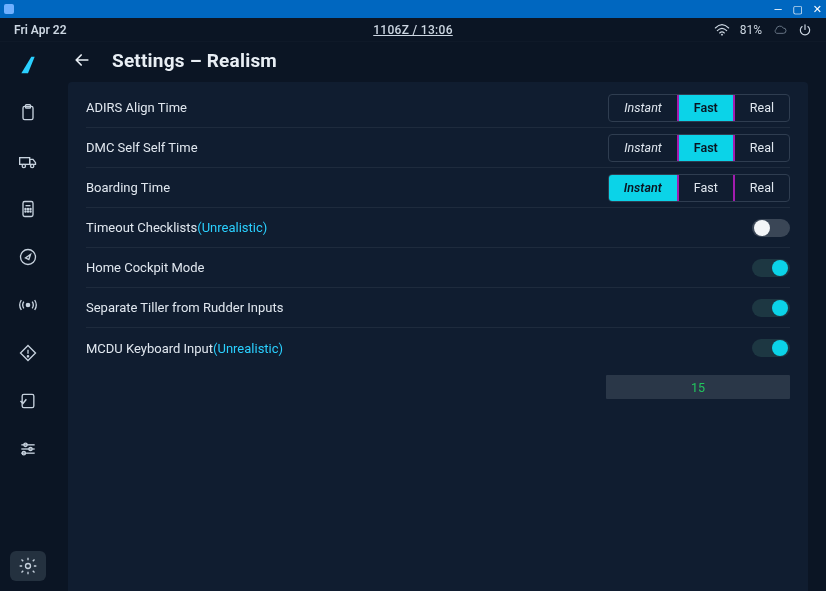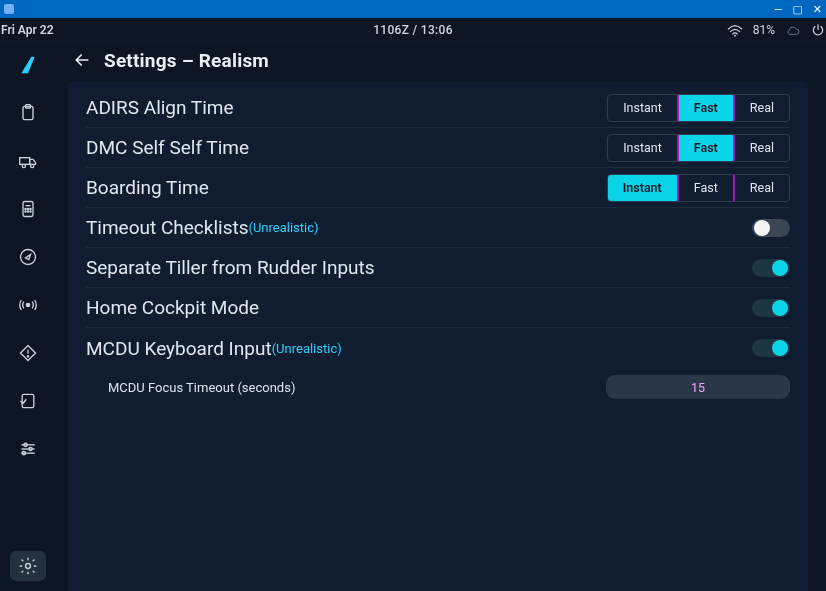--- a/index.html
+++ b/index.html
@@ -5,63 +5,63 @@
   * { box-sizing: border-box; margin: 0; padding: 0; }
   html, body { width: 826px; height: 591px; overflow: hidden; font-family: -apple-system, BlinkMacSystemFont, "Segoe UI", Roboto, sans-serif; }
   body { background: #0b1524; color: #e8eef4; }
 
   .titlebar { height: 18px; background: #0067c0; display: flex; justify-content: space-between; align-items: center; padding: 0 4px; font-size: 10px; color: #fff; }
   .titlebar-left { display:flex; align-items:center; gap:4px; }
   .titlebar-app-icon { width: 10px; height: 10px; background: #6fb0ff; border-radius: 2px; display:inline-block; }
   .titlebar-controls { display:flex; gap: 10px; font-size: 11px; }
   .titlebar-controls span { cursor: pointer; line-height: 1; }
 
-  .statusbar { height: 24px; background: #0b1524; display:flex; align-items:center; color:#cdd7e2; font-size: 12px; padding: 0 1px; border-bottom: 1px solid rgba(255,255,255,0.02); }
+  .statusbar { height: 24px; background: #0b1524; display:flex; align-items:center; color:#cdd7e2; font-size: 12px; padding: 0 14px; border-bottom: 1px solid rgba(255,255,255,0.02); }
   .statusbar .sb-left { flex:0 0 auto; font-weight:600; }
-  .statusbar .sb-center { position:absolute; left:50%; transform:translateX(-50%); font-weight:500; letter-spacing:.3px; }
-  .statusbar .sb-right { margin-left:auto; display:flex; align-items:flex-end; gap:10px; }
+  .statusbar .sb-center { position:absolute; left:50%; transform:translateX(-50%); font-weight:500; letter-spacing:.3px;text-decoration:underline; }
+  .statusbar .sb-right { margin-left:auto; display:flex; align-items:center; gap:10px; }
   .wifi-icon svg, .power-icon svg, .aux-icon svg { display:block; }
   .batt { font-size:12px; }
 
   .app { display:flex; height: calc(591px - 18px - 24px); }
 
   .sidebar { width: 56px; background:#0b1524; display:flex; flex-direction:column; align-items:center; padding-top: 8px; gap: 18px; }
   .side-item { width: 36px; height: 30px; display:flex; align-items:center; justify-content:center; border-radius:6px; color:#b6c3d2; cursor:pointer; }
   .side-item svg { width:20px; height:20px; stroke:#c7d2de; fill:none; stroke-width:1.6; }
   .side-item.logo svg { fill:#2ad0ff; stroke:none; }
   .side-spacer { flex:1; }
   .side-item.active { background:#24313f; }
 
   .page { flex:1; padding: 4px 18px 12px 12px; }
 
-  .page-header { display:flex; align-items:center; gap:10px; margin: 2px 0 10px 2px; }
+  .page-header { display:flex; align-items:center; gap:18px; margin: 2px 0 10px 2px; }
   .back-btn { width:24px; height:24px; display:flex; align-items:center; justify-content:center; color:#e8eef4; cursor:pointer; }
   .page-title { font-size: 19px; font-weight:700; letter-spacing:.2px; }
 
   .panel { background:#101d30; border-radius:4px; padding: 6px 18px 18px 18px; min-height: 100%; }
 
   .row { display:flex; align-items:center; min-height:40px; border-bottom:1px solid #1e2b3d; }
   .row.noborder { border-bottom:none; }
-  .row .label { font-size:19px; color:#e0e7ef; }
+  .row .label { font-size:13px; color:#e0e7ef; }
   .row .tag { color:#2ad0ff; font-size:13px; margin-left:0; }
   .row .right { margin-left:auto; display:flex; align-items:center; }
 
   .seg { display:flex; border:1px solid #2f3d50; border-radius:4px; overflow:hidden; height:28px; }
   .seg button { background:transparent; border:none; color:#e0e7ef; font-size:12.5px; padding: 0 15px; height:100%; cursor:pointer; border-left:2px solid #a21caf; font-family:inherit; }
-  .seg button:first-child { border-left:none; }
+  .seg button:first-child { border-left:none;font-style:italic; }
   .seg button.active { background:#0bd3e8; color:#0a1421; font-weight:600; }
 
   .toggle { position:relative; width:38px; height:18px; background:#3a4656; border-radius:9px; cursor:pointer; }
   .toggle.on { background:#1d3742; }
   .toggle .knob { position:absolute; top:1px; width:16px; height:16px; border-radius:50%; background:#f3f5f7; transition:left .1s; left:2px; }
   .toggle.on .knob { left:20px; background:#0bd3e8; }
 
   .subrow { display:flex; align-items:center; min-height:34px; padding-left:22px; margin-top:2px; }
   .subrow .label { font-size:13px; color:#dbe4ee; }
-  .value-pill { margin-left:auto; width:184px; height:24px; background:#2a3748; border-radius:9px; display:flex; align-items:center; justify-content:center; font-size:12.5px; color:#f0abfc; cursor:pointer; }
+  .value-pill { margin-left:auto; width:184px; height:24px; background:#2a3748; border-radius:1px; display:flex; align-items:center; justify-content:center; font-size:12.5px; color:#22c55e; cursor:pointer; }
 
 </style>
 </head>
 <body>
 
 <div class="titlebar">
   <div class="titlebar-left">
     <span class="titlebar-app-icon"></span>
   </div>
   <div class="titlebar-controls">
@@ -222,47 +222,46 @@
         <span class="label">Timeout Checklists</span>
         <span class="tag">(Unrealistic)</span>
         <div class="right">
           <div class="toggle">
               <div class="knob"></div>
             </div>
         </div>
       </div>
 
       <div class="row">
+        <span class="label">Home Cockpit Mode</span>
+        <div class="right">
+          <div class="toggle on">
+              <div class="knob"></div>
+            </div>
+        </div>
+      </div>
+
+      <div class="row">
         <span class="label">Separate Tiller from Rudder Inputs</span>
-        <div class="right">
-          <div class="toggle on">
-              <div class="knob"></div>
-            </div>
-        </div>
-      </div>
-
-      <div class="row">
-        <span class="label">Home Cockpit Mode</span>
         <div class="right">
           <div class="toggle on">
               <div class="knob"></div>
             </div>
         </div>
       </div>
 
       <div class="row noborder">
         <span class="label">MCDU Keyboard Input</span>
         <span class="tag">(Unrealistic)</span>
         <div class="right">
           <div class="toggle on">
               <div class="knob"></div>
             </div>
         </div>
       </div>
 
       <div class="subrow">
-        <span class="label">MCDU Focus Timeout (seconds)</span>
         <div class="value-pill">15</div>
       </div>
 
     </div>
   </div>
 </div>
 
 </body></html>

